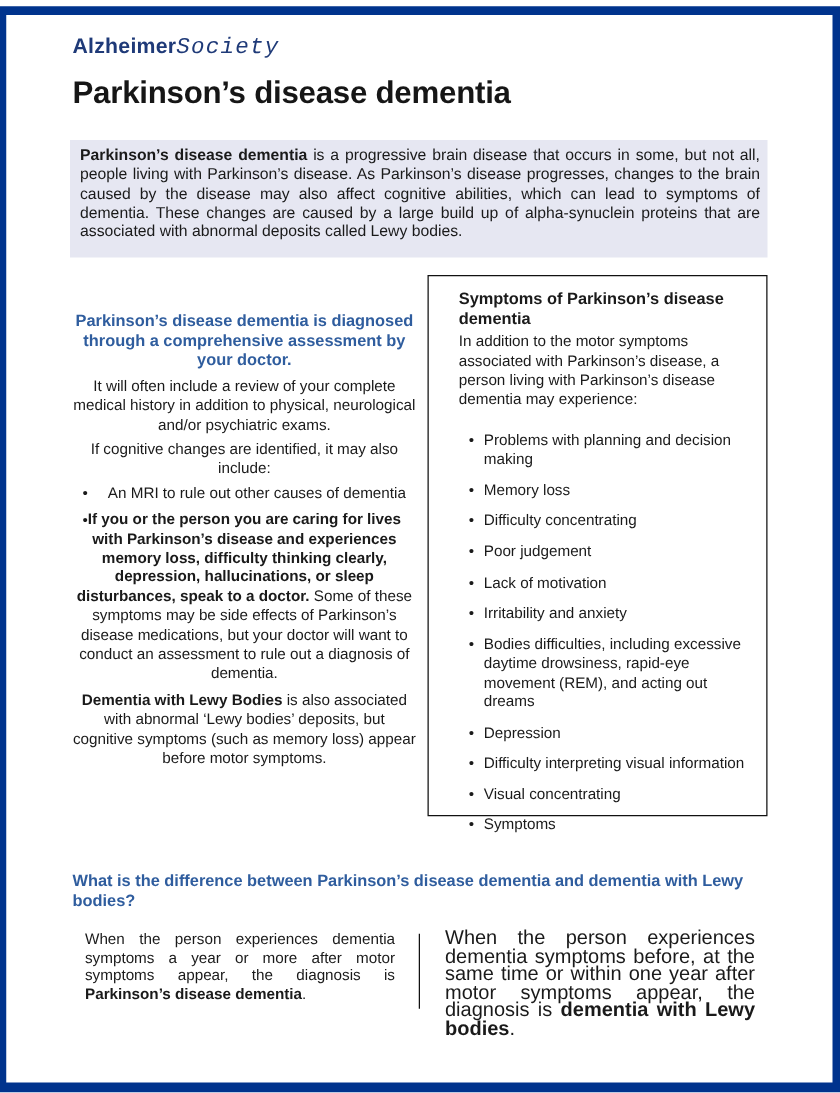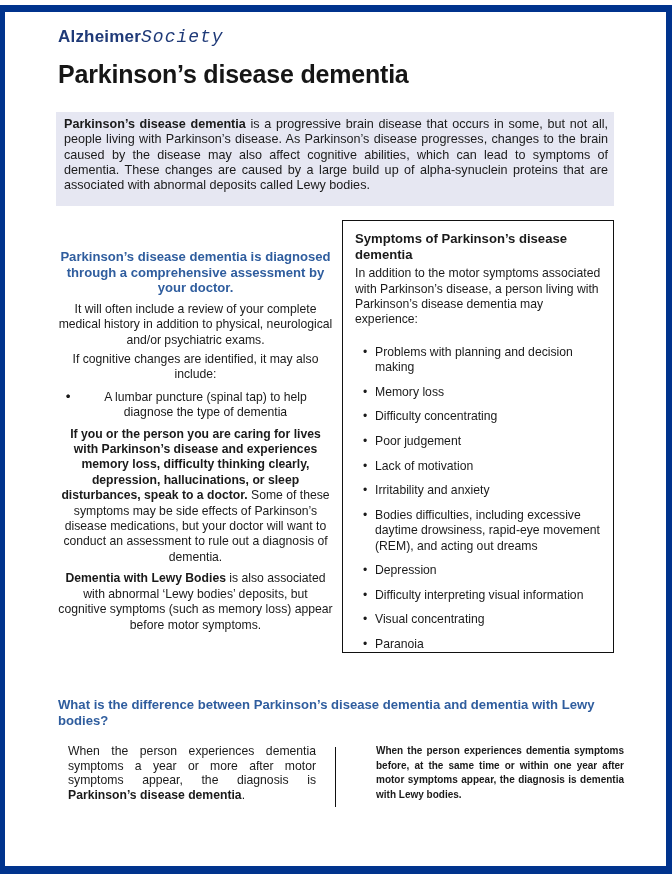--- a/index.html
+++ b/index.html
@@ -37,29 +37,29 @@
   .intro b { font-weight: bold; }
   .left-col { position: absolute; left: 58px; top: 249px; width: 275px; text-align: center; }
   .h-blue { color: #2f5d9e; font-weight: bold; font-size: 13.1px; line-height: 15.6px; margin: 0 0 6px 0; }
   .p { font-size: 12.2px; line-height: 15.4px; margin: 0 0 4px 0; }
   .bul { list-style: none; margin: 0 0 8px 0; padding: 0 0 0 6px; }
   .bul li { font-size: 12.2px; line-height: 15.4px; position: relative; padding-left: 14px; margin-bottom: 7px; }
   .bul li .dot { position: absolute; left: 2px; top: 0; }
   .box {
     position: absolute; left: 342px; top: 220px; width: 272px; height: 433px;
     box-sizing: border-box; border: 1.3px solid #111;
-    padding: 10px 8px 0 12px;
+    padding: 10px 8px 0 24px;
   }
   .box h3 { margin: 0 0 4px 0; font-size: 13.1px; line-height: 15.6px; font-weight: bold; color: #1a1a1a; }
   .box .p { margin-bottom: 17px; }
   .box .bul { padding-left: 6px; }
   .box .bul li { margin-bottom: 9.2px; }
   .diff-h { position: absolute; left: 58px; top: 697px; width: 560px; }
   .diff-a { position: absolute; left: 68px; top: 744px; width: 248px; font-size: 12.2px; line-height: 14.5px; text-align: justify; }
-  .diff-b { position: absolute; left: 376px; top: 744px; width: 248px; font-size: 10px; line-height: 14.5px; text-align: justify; font-weight: bold; }
+  .diff-b { position: absolute; left: 356px; top: 744px; width: 248px; font-size: 16px; line-height: 14.5px; text-align: justify; }
   .vline { position: absolute; left: 335px; top: 747px; width: 1px; height: 60px; background: #111; }
 </style>
 </head>
 <body>
 
 <div class="frame"></div>
 
 <div class="logo">
   <span class="l1">Alzheimer</span><span class="l2">Society</span>
 </div>
@@ -68,42 +68,42 @@
 
 <div class="intro">
   <b>Parkinson’s disease dementia</b><span> is a progressive brain disease that occurs in some, but not all, people living with Parkinson’s disease. As Parkinson’s disease progresses, changes to the brain caused by the disease may also affect cognitive abilities, which can lead to symptoms of dementia. These changes are caused by a large build up of alpha-synuclein proteins that are associated with abnormal deposits called Lewy bodies.</span>
 </div>
 
 <div class="left-col">
   <h2 class="h-blue">Parkinson’s disease dementia is diagnosed through a comprehensive assessment by your doctor.</h2>
   <p class="p">It will often include a review of your complete medical history in addition to physical, neurological and/or psychiatric exams.</p>
   <p class="p">If cognitive changes are identified, it may also include:</p>
   <ul class="bul">
+    <li><span class="dot">•</span><span>An MRI to rule out other causes of dementia</span></li>
     <li><span class="dot">•</span></li>
-    <li><span class="dot">•</span><span>A lumbar puncture (spinal tap) to help diagnose the type of dementia</span></li>
   </ul>
   <p class="p" style="margin-top:-2px;margin-bottom:6px;"><b>If you or the person you are caring for lives with Parkinson’s disease and experiences memory loss, difficulty thinking clearly, depression, hallucinations, or sleep disturbances, speak to a doctor.</b><span> Some of these symptoms may be side effects of Parkinson’s disease medications, but your doctor will want to conduct an assessment to rule out a diagnosis of dementia.</span></p>
   <p class="p"><b>Dementia with Lewy Bodies</b><span> is also associated with abnormal ‘Lewy bodies’ deposits, but cognitive symptoms (such as memory loss) appear before motor symptoms.</span></p>
 </div>
 
 <div class="box">
   <h3>Symptoms of Parkinson’s disease dementia</h3>
   <p class="p">In addition to the motor symptoms associated with Parkinson’s disease, a person living with Parkinson’s disease dementia may experience:</p>
   <ul class="bul">
     <li><span class="dot">•</span><span>Problems with planning and decision making</span></li>
     <li><span class="dot">•</span><span>Memory loss</span></li>
     <li><span class="dot">•</span><span>Difficulty concentrating</span></li>
     <li><span class="dot">•</span><span>Poor judgement</span></li>
     <li><span class="dot">•</span><span>Lack of motivation</span></li>
     <li><span class="dot">•</span><span>Irritability and anxiety</span></li>
     <li><span class="dot">•</span><span>Bodies difficulties, including excessive daytime drowsiness, rapid-eye movement (REM), and acting out dreams</span></li>
     <li><span class="dot">•</span><span>Depression</span></li>
     <li><span class="dot">•</span><span>Difficulty interpreting visual information</span></li>
     <li><span class="dot">•</span><span>Visual concentrating</span></li>
-    <li><span class="dot">•</span><span>Paranoia</span></li>
+    <li><span class="dot">•</span><span>Symptoms</span></li>
   </ul>
 </div>
 
 <h2 class="h-blue diff-h">What is the difference between Parkinson’s disease dementia and dementia with Lewy bodies?</h2>
 
 <div class="diff-a">
   <span>When the person experiences dementia symptoms a year or more after motor symptoms appear, the diagnosis is </span><b>Parkinson’s disease dementia</b><span>.</span>
 </div>
 <div class="vline"></div>
 <div class="diff-b">

